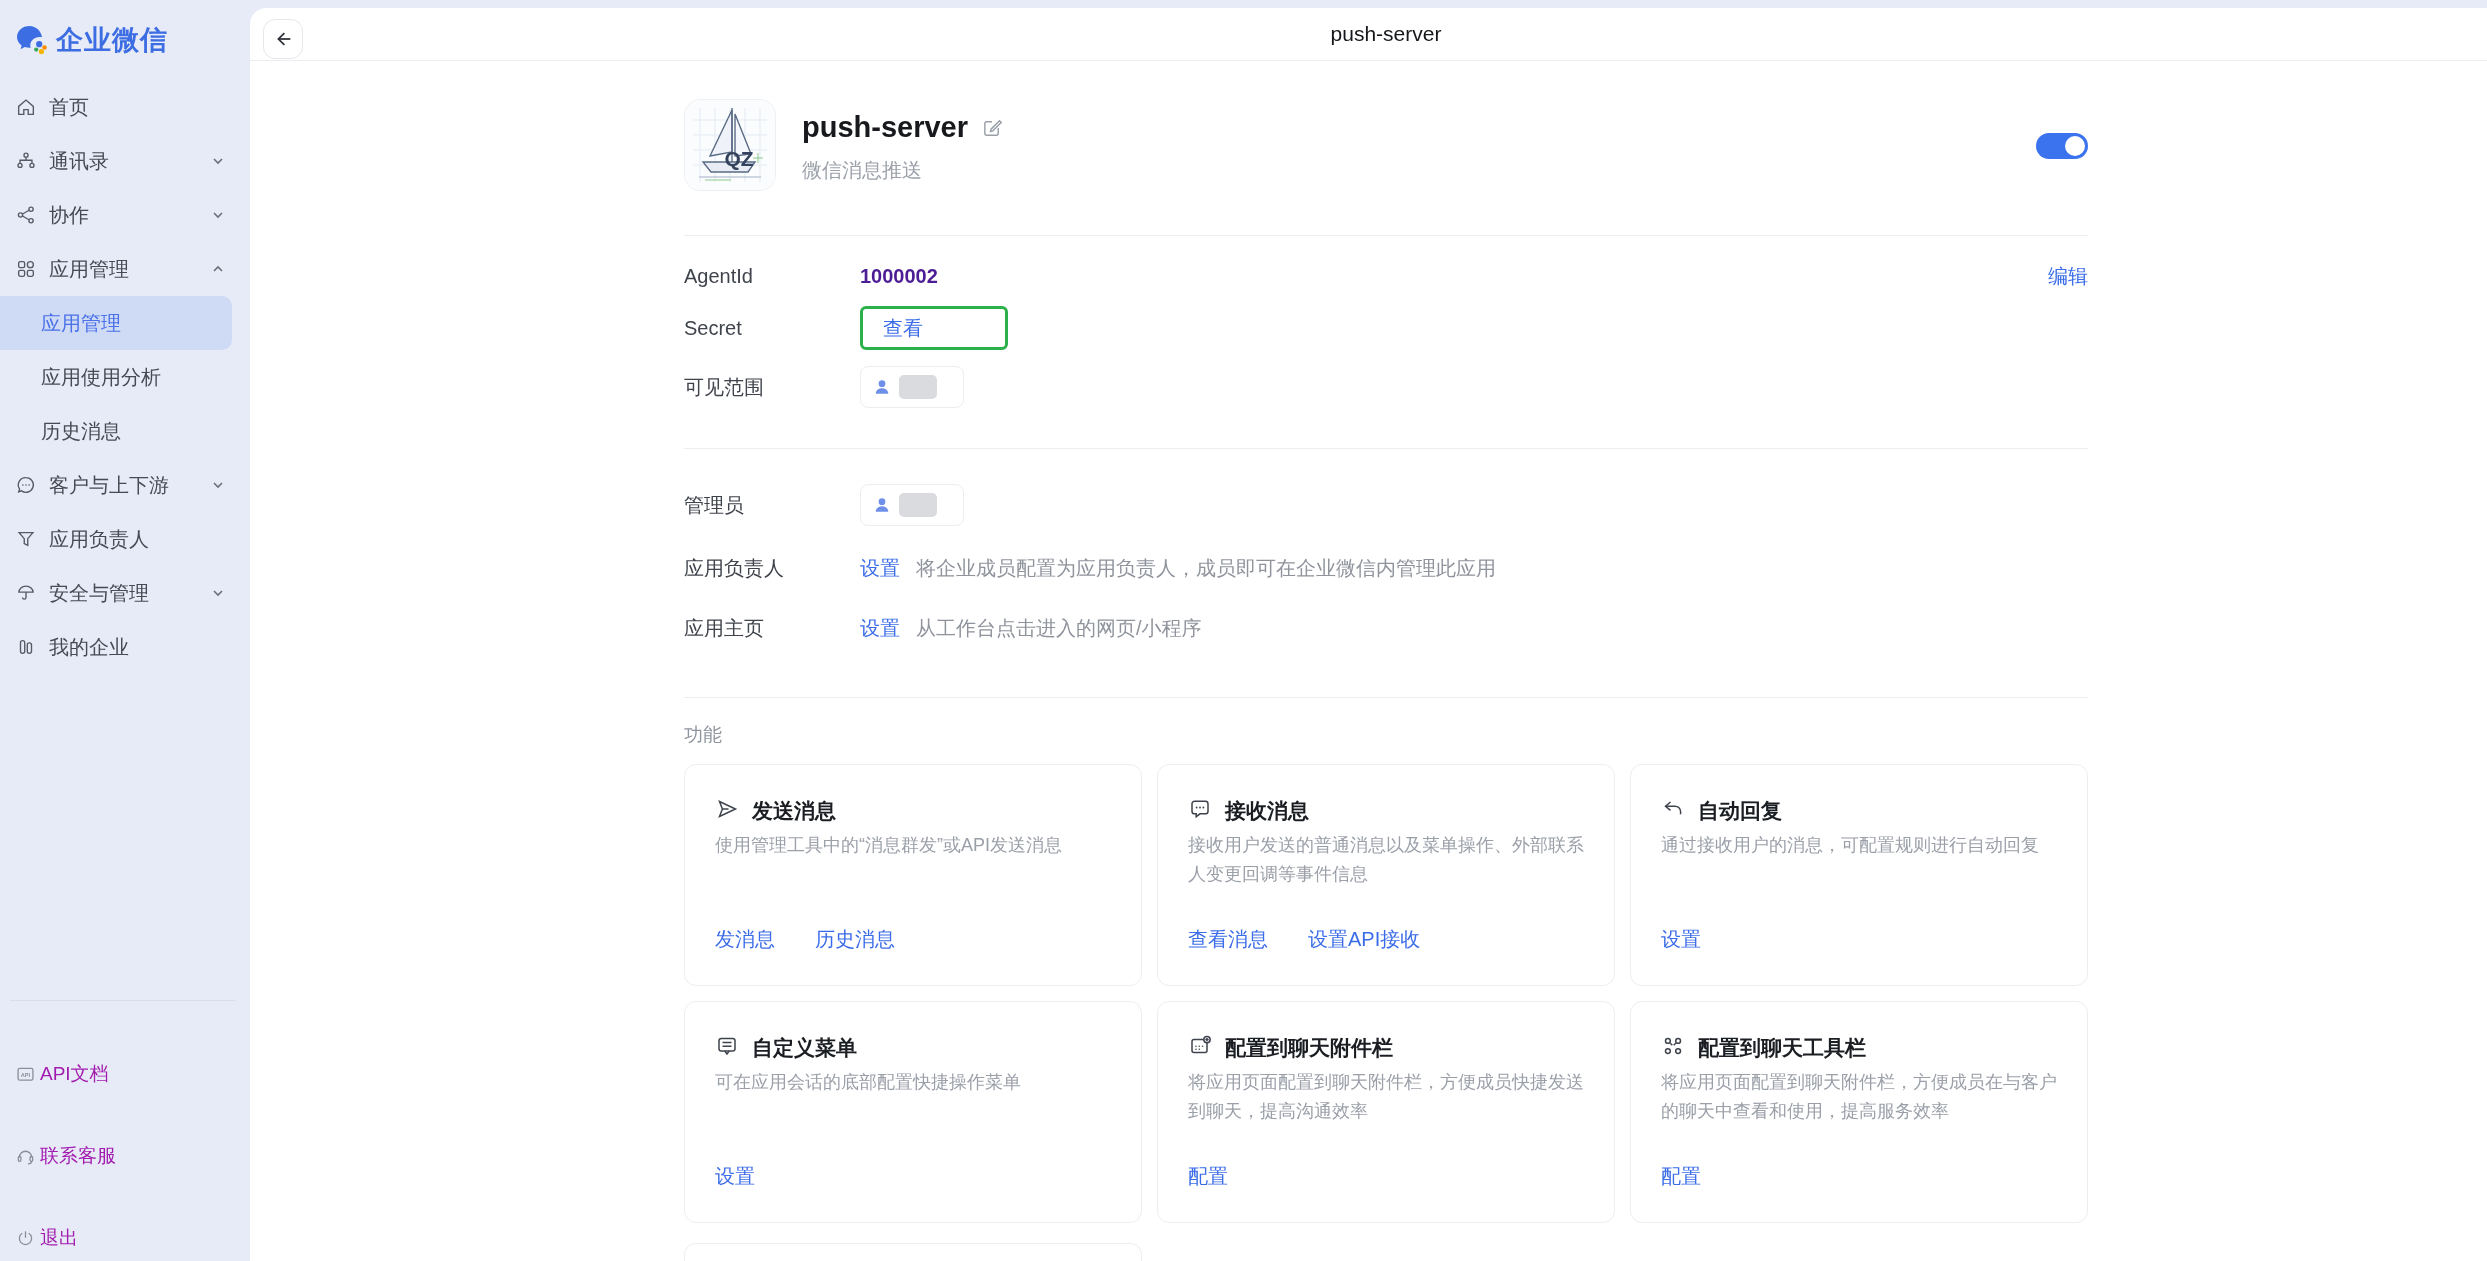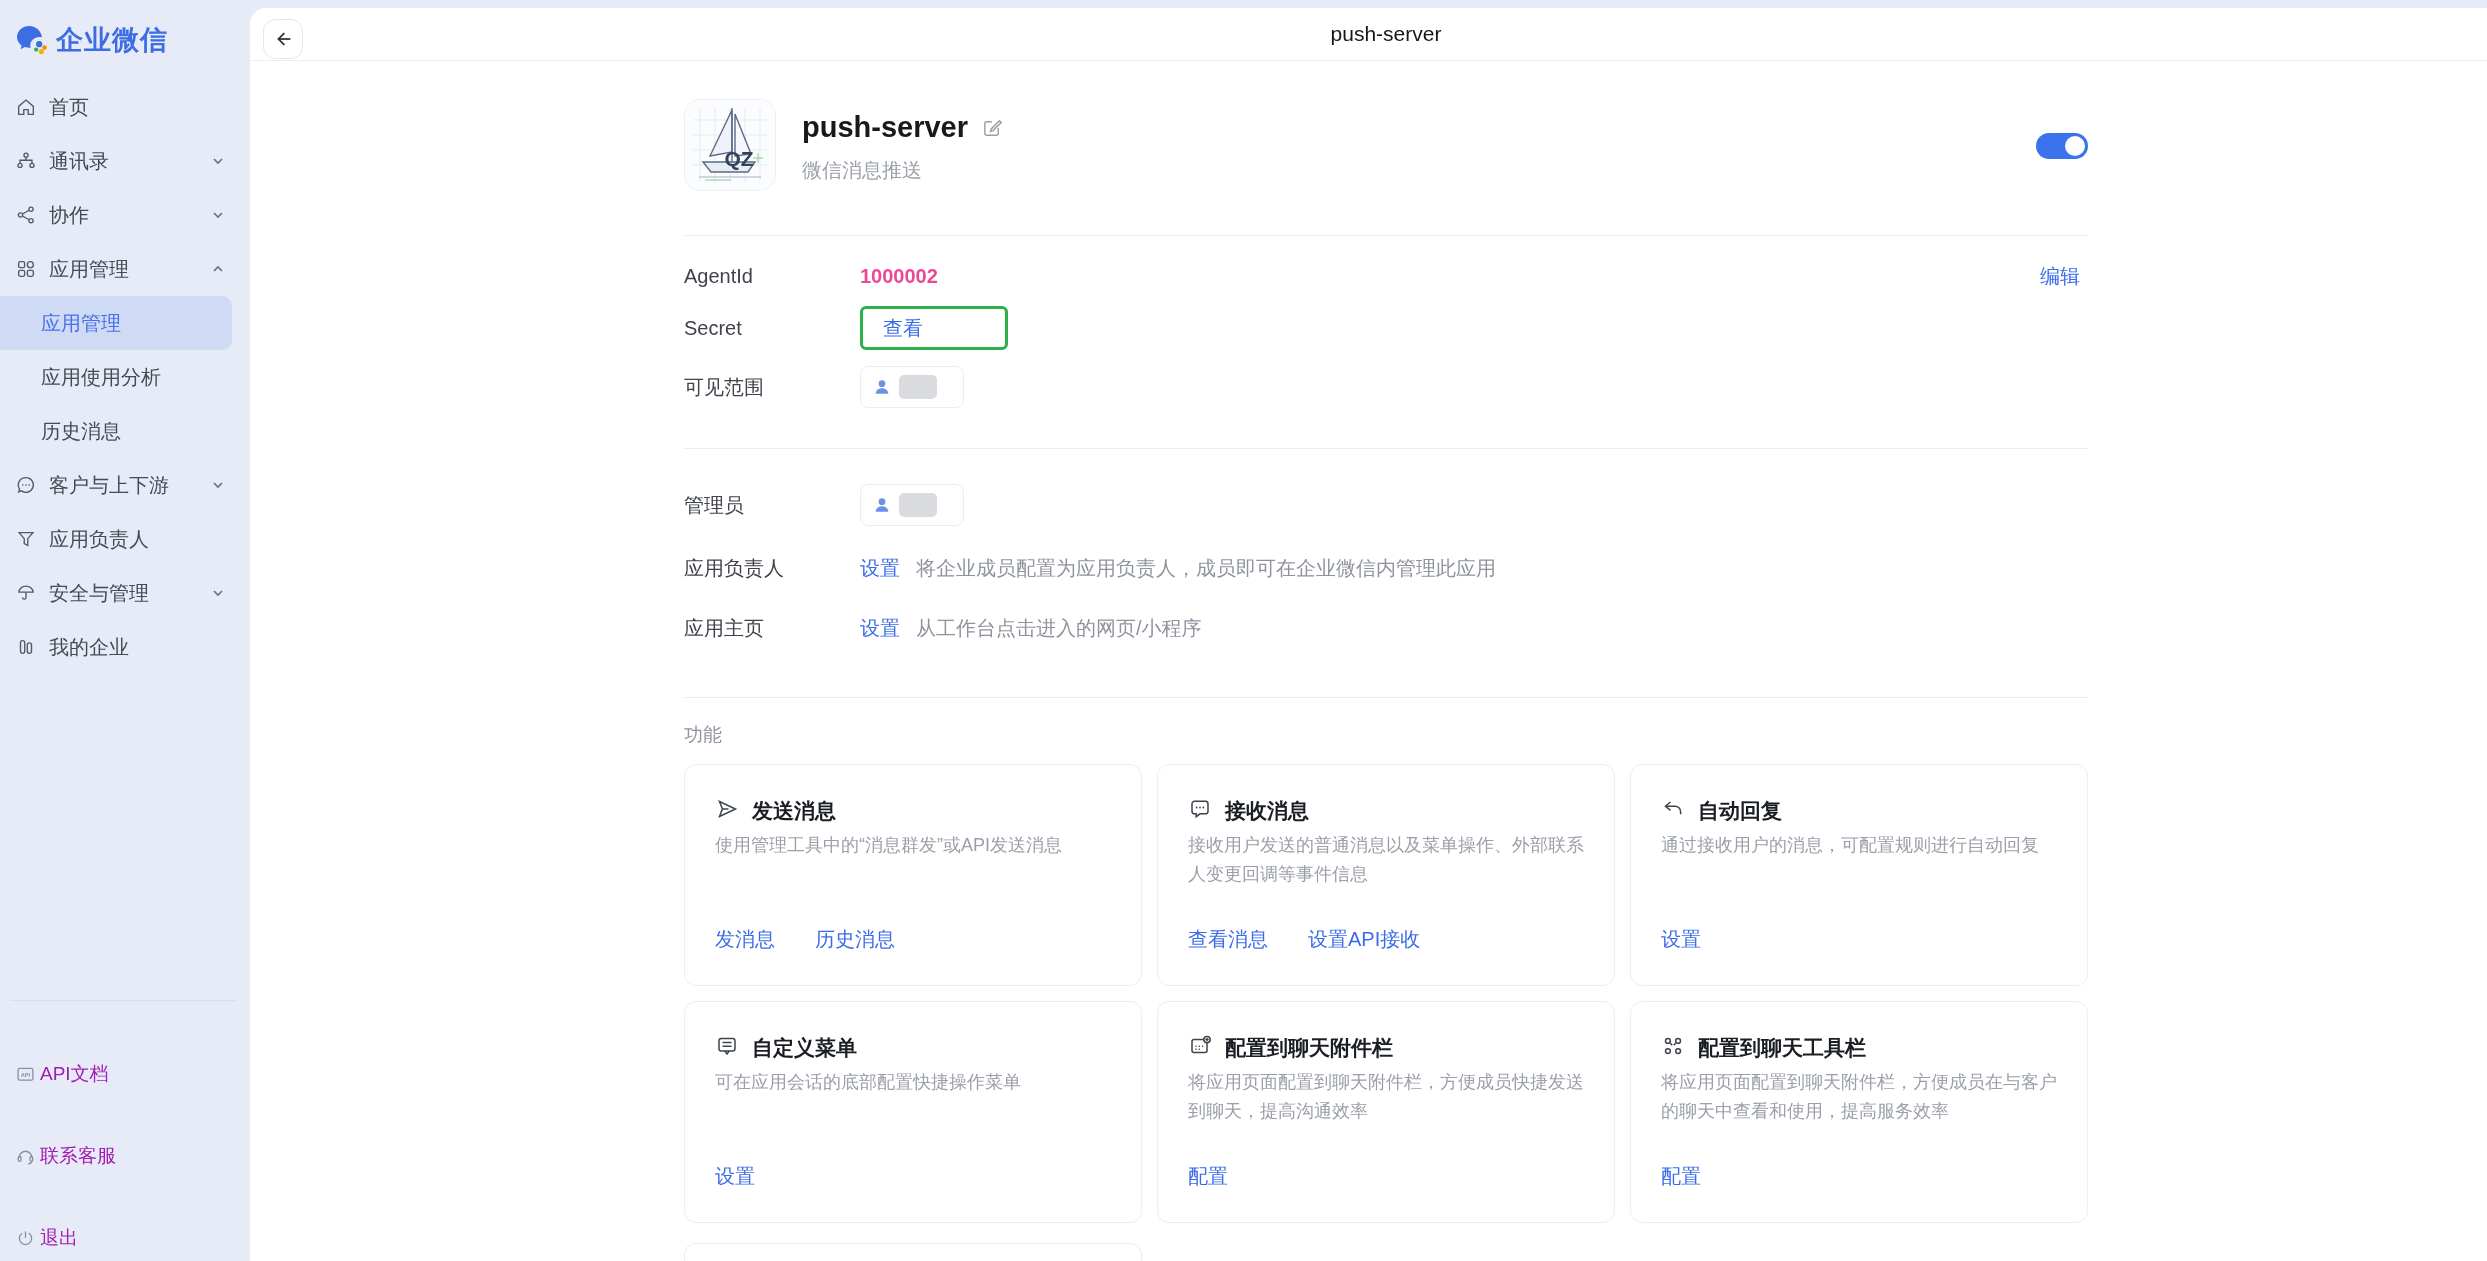--- a/index.html
+++ b/index.html
@@ -41,23 +41,23 @@
   .info-a{padding:16px 0 30px;}
   .info-b{padding:24px 0 40px;}
   .info-row{display:flex;align-items:center;position:relative;}
   .r-agent{height:48px;}
   .r-secret{height:56px;}
   .r-scope{height:62px;}
   .r-admin{height:64px;}
   .r-owner{height:62px;}
   .r-home{height:58px;}
   .info-label{width:176px;flex:none;font-size:20px;color:#3F434B;}
-  .info-value{font-size:20px;font-weight:600;color:#ec4899;}
+  .info-value{font-size:20px;font-weight:600;color:#4c1d95;}
   .link{color:#3B6CE8;font-size:20px;cursor:pointer;text-decoration:none;}
-  .row-edit{position:absolute;right:8px;top:50%;transform:translateY(-50%);}
+  .row-edit{position:absolute;right:0;top:50%;transform:translateY(-50%);}
   .secret-btn{width:148px;height:44px;border:3px solid #2BB04A;border-radius:6px;background:#fff;display:flex;align-items:center;padding-left:20px;box-sizing:border-box;color:#3B6CE8;font-size:20px;cursor:pointer;}
   .pill{width:104px;height:42px;border:1px solid #EBEDF0;border-radius:8px;background:#fff;display:flex;align-items:center;padding-left:11px;gap:7px;box-sizing:border-box;cursor:pointer;}
   .pill .blob{width:38px;height:24px;background:#D9DBDE;border-radius:5px;}
   .row-desc{font-size:20px;color:#8F939C;margin-left:16px;}
   
   .section-label{margin-top:24px;font-size:19px;color:#8F959E;height:22px;}
   .cards{margin-top:20px;display:grid;grid-template-columns:repeat(3,458px);gap:15px;}
   .card{position:relative;height:222px;border:1px solid #EDEEF1;border-radius:12px;box-sizing:border-box;padding:32px 30px 0;background:#fff;}
   .card-title-row{display:flex;gap:13px;font-size:21px;font-weight:600;color:#1A1D22;}
   .card-desc{margin-top:6px;font-size:18px;line-height:1.6;color:#9A9FA8;}

